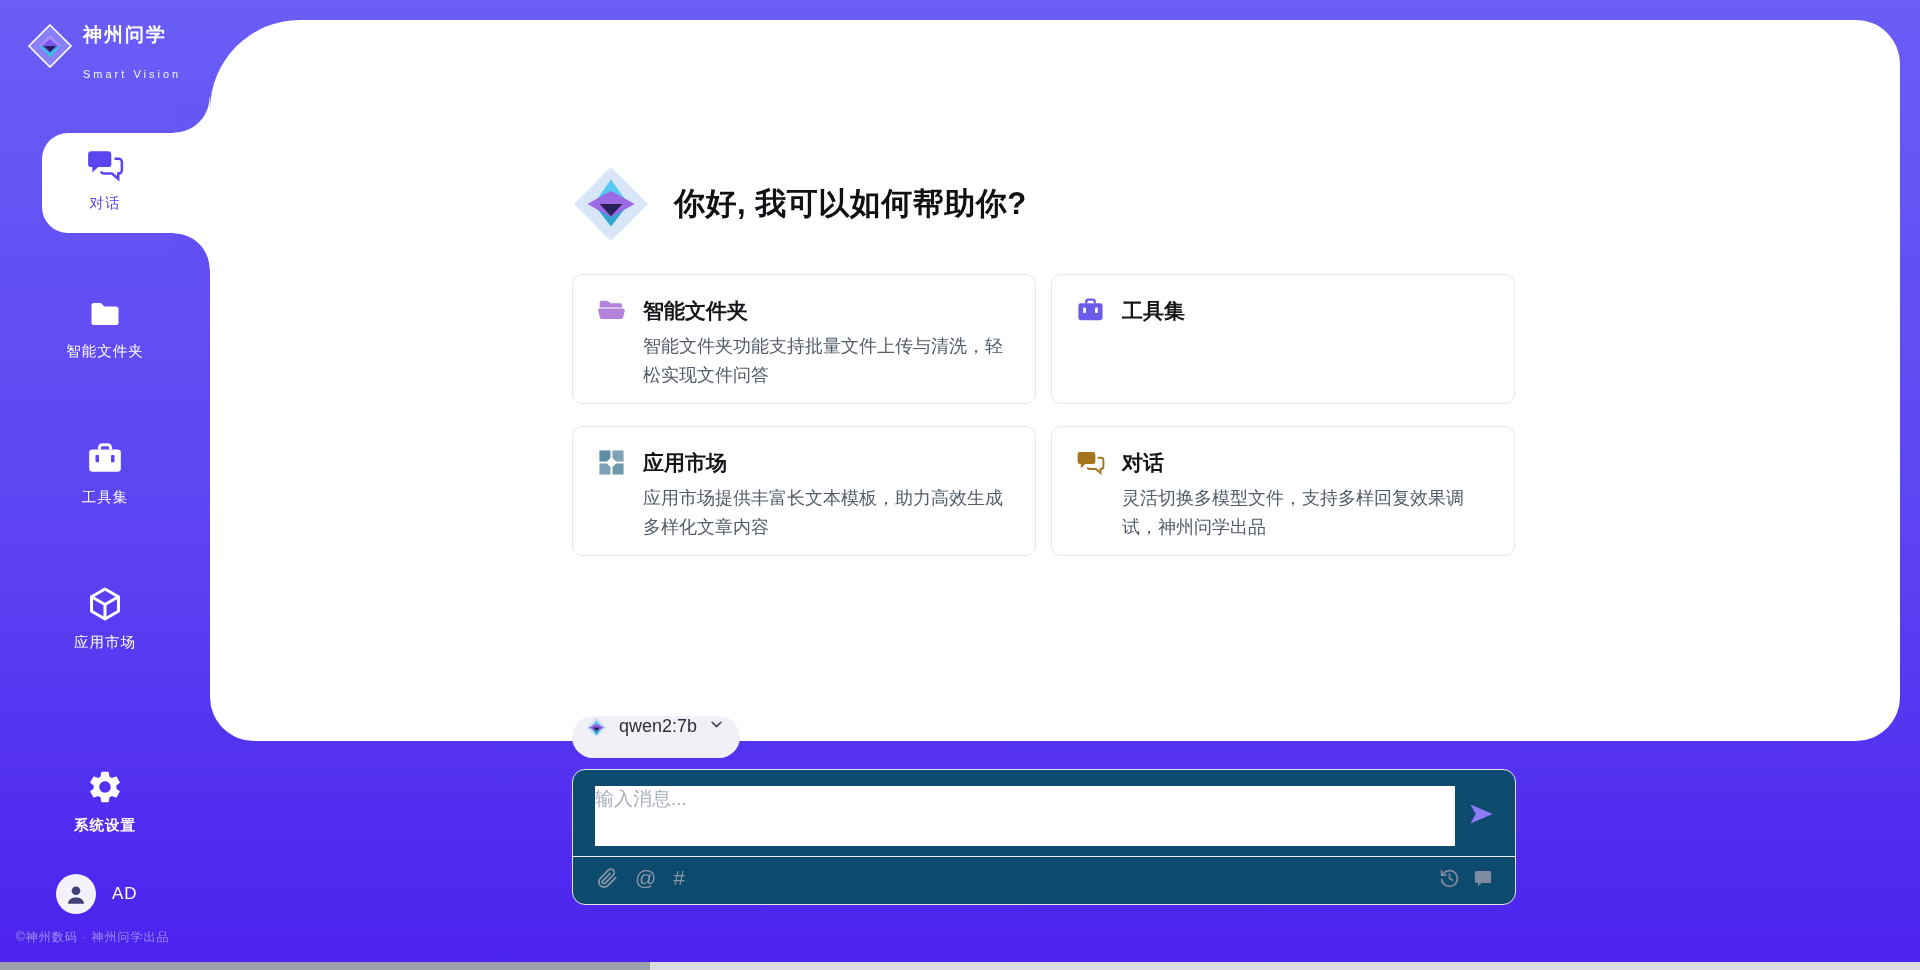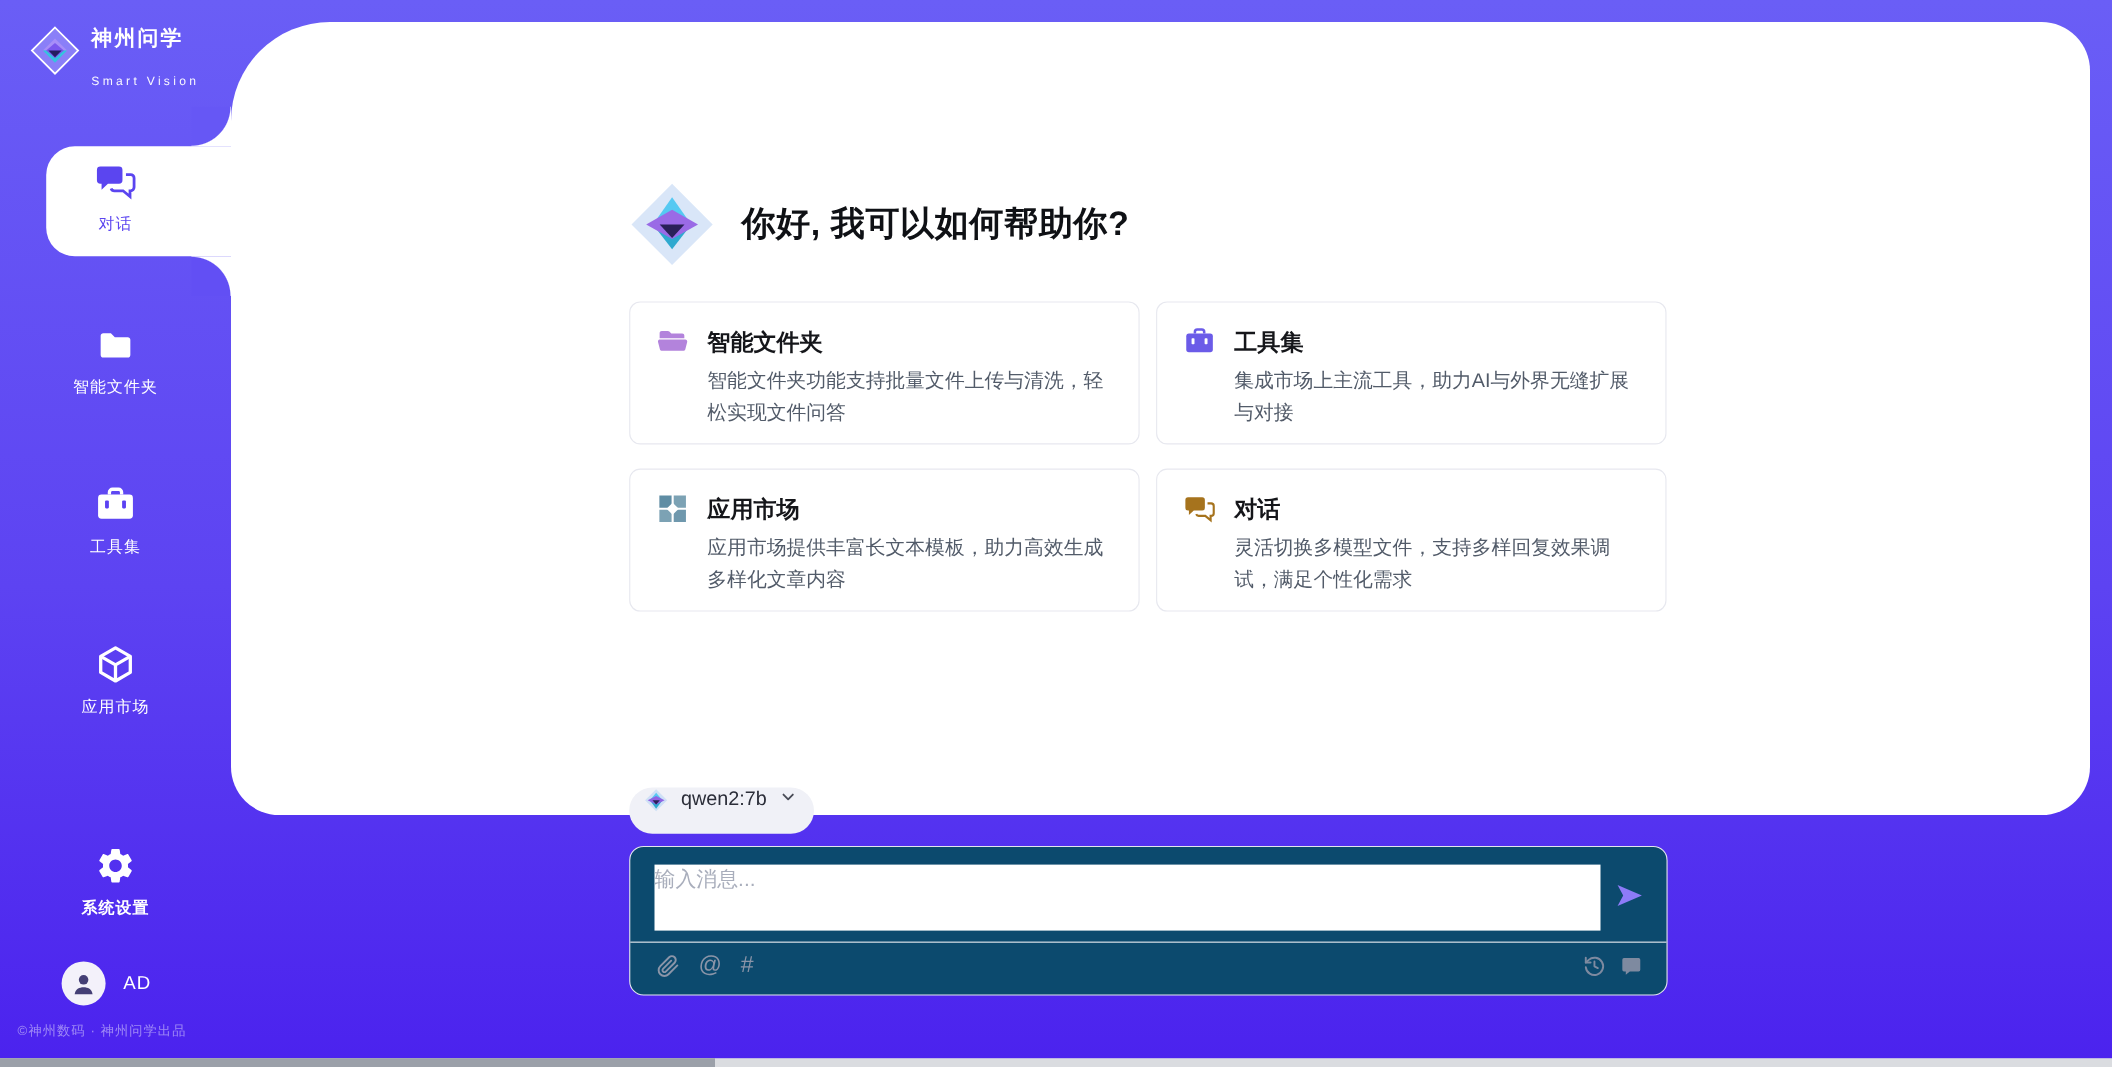--- a/index.html
+++ b/index.html
@@ -127,21 +127,20 @@
         <span style="color:#6b5be8">
           <svg width="29" height="29" viewBox="0 0 24 24">
             <path d="M8.5 6V4.8C8.5 3.8 9.3 3 10.3 3h3.4c1 0 1.8.8 1.8 1.8V6" fill="none" stroke="currentColor" stroke-width="1.9"></path>
             <rect x="2" y="6" width="20" height="14" rx="2" fill="currentColor"></rect>
             <rect x="6" y="9.5" width="2.2" height="4.5" rx="0.6" fill="#fff"></rect>
             <rect x="15.8" y="9.5" width="2.2" height="4.5" rx="0.6" fill="#fff"></rect>
           </svg>
         </span>
         <span class="card-title">工具集</span>
       </div>
-      <div class="card-desc">集成市场上主流工具，助力AI与外界无缝扩展与对接</div>
     </div>
 
     <div class="card">
       <div class="card-head">
         <span>
           <svg width="29" height="29" viewBox="0 0 24 24" fill="#5f8da4">
             <path d="M2 2h9.2v9.2H2z"></path>
             <path d="M12.8 2H22v9.2h-9.2z" opacity=".82"></path>
             <path d="M2 12.8h9.2V22H2z" opacity=".82"></path>
             <path d="M12.8 12.8H22V22h-9.2z" opacity=".9"></path>
@@ -156,21 +155,21 @@
     <div class="card">
       <div class="card-head">
         <span style="color:#a6731d">
           <svg width="29" height="29" viewBox="0 0 36 36">
             <path d="M5 5h16a3 3 0 0 1 3 3v9a3 3 0 0 1-3 3h-9.5L6 25v-5H5a3 3 0 0 1-3-3V8a3 3 0 0 1 3-3z" fill="currentColor"></path>
             <path d="M27 12h4a3 3 0 0 1 3 3v8a3 3 0 0 1-3 3h-.5v5l-6-5H17a3 3 0 0 1-2.8-2" fill="none" stroke="currentColor" stroke-width="2.4"></path>
           </svg>
         </span>
         <span class="card-title">对话</span>
       </div>
-      <div class="card-desc">灵活切换多模型文件，支持多样回复效果调试，满足个性化需求</div>
+      <div class="card-desc">灵活切换多模型文件，支持多样回复效果调试，神州问学出品</div>
     </div>
 
   </div>
 
   <div class="model-pill">
     <span>
       <svg width="23" height="23" viewBox="0 0 24 24">
         <path d="M12 1.5L22.5 12 12 22.5 1.5 12z" fill="#cfe0f6"></path>
         <path d="M12 5l6 7H6z" fill="#55c9f2"></path>
         <path d="M6 12h12l-6 8z" fill="#2fa9cf"></path>

